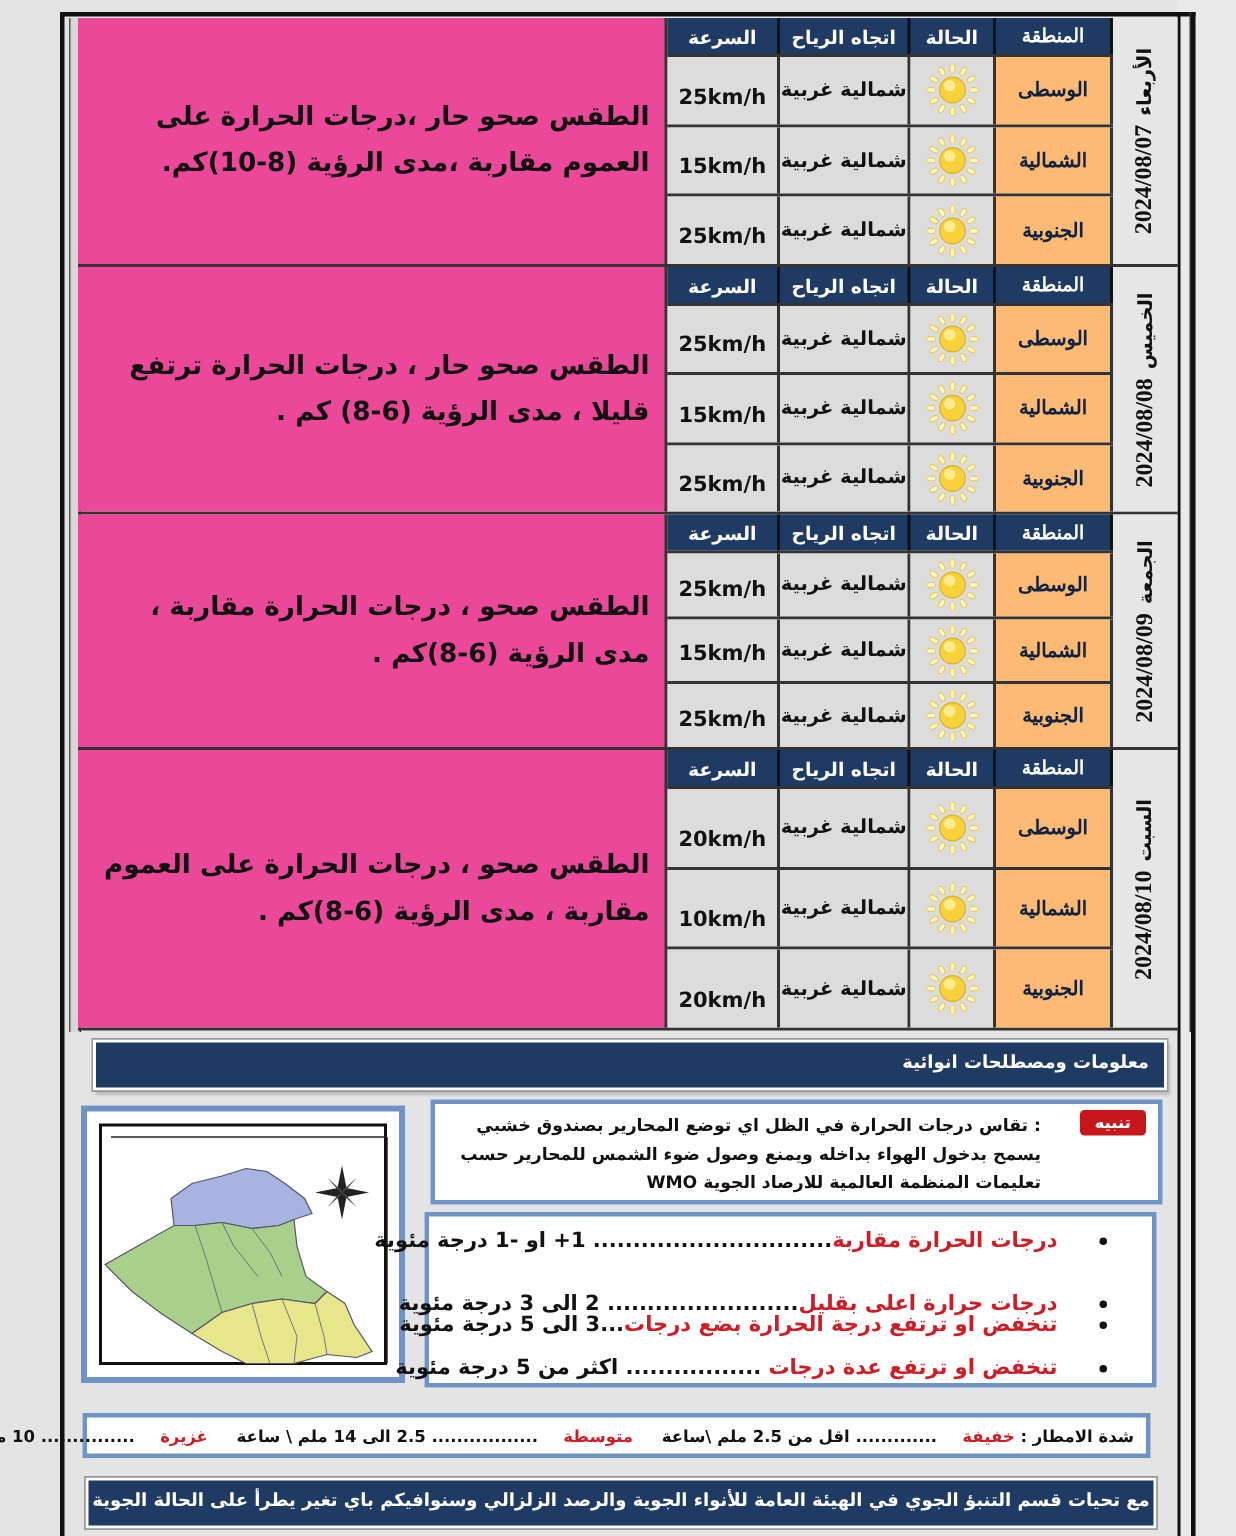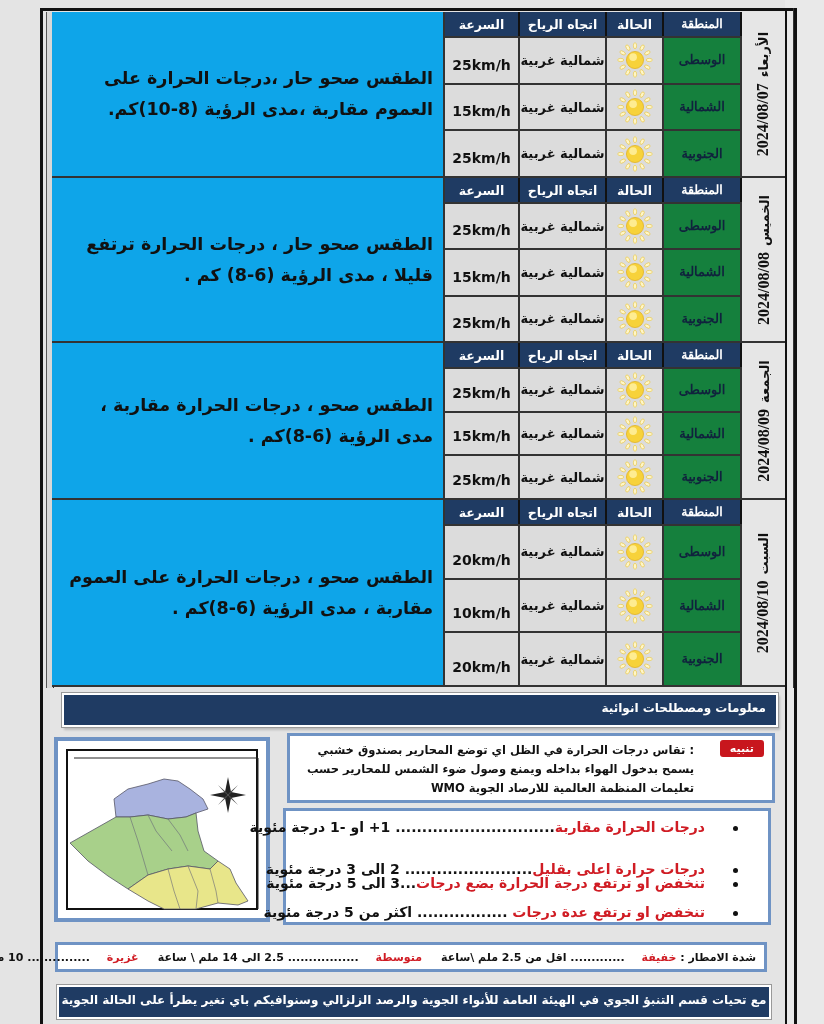--- a/index.html
+++ b/index.html
@@ -6,33 +6,33 @@
   body { width:824px; height:1024px; background:#e4e4e4; position:relative; overflow:hidden;
          font-family:"DejaVu Sans", "Liberation Sans", sans-serif; }
   .page-edge { position:absolute; left:785px; top:0; width:39px; height:1024px; background:#e9e9e9; }
   .outer-frame { position:absolute; left:40px; top:8px; width:757px; height:1016px;
                  border-left:3px solid #111; border-top:3px solid #111; border-right:3px solid #111; box-sizing:border-box; }
   .inner-left { position:absolute; left:46px; top:12px; width:6px; height:676px; background:#d8d8d8; border-left:1px solid #555; border-right:1px solid #333; }
   .right-rule { position:absolute; left:785px; top:8px; width:2px; height:1016px; background:#111; }
   .right-rule2 { position:absolute; left:793px; top:8px; width:1px; height:680px; background:#333; }
 
   .day-block { position:absolute; left:52px; width:733px; box-sizing:border-box; border-bottom:2px solid #333; }
-  .desc-cell { position:absolute; left:0; top:0; width:393px; height:100%; background:#0ea5e9; border-right:2px solid #333; box-sizing:border-box;
+  .desc-cell { position:absolute; left:0; top:0; width:393px; height:100%; background:#ec4899; border-right:2px solid #333; box-sizing:border-box;
                display:flex; align-items:center; padding:0 10px 0 8px; }
   .desc-text { direction:rtl; text-align:right; font-weight:bold; font-size:17.5px; line-height:31px; color:#111; width:100%; }
   .grid { position:absolute; left:393px; top:0; width:297px; height:100%; display:flex; flex-direction:column; }
   .hdr { height:24px; display:flex; background:#1f3b63; flex:none; }
   .hdr div { color:#fff; font-size:12.5px; font-weight:bold; display:flex; align-items:center; justify-content:center; border-right:2px solid #111; box-sizing:border-box; direction:rtl; }
   .row { flex:1; display:flex; border-top:2px solid #333; }
   .row div { display:flex; align-items:center; justify-content:center; border-right:2px solid #333; box-sizing:border-box; }
   .c-speed { width:75px; } .c-dir { width:87px; } .c-state { width:57px; } .c-region { width:78px;font-family:Liberation Serif, serif; }
   .v-speed { background:#dcdcdc; font-weight:bold; font-size:14px; color:#111; font-family:"DejaVu Sans", sans-serif; align-items:flex-end !important; padding-bottom:10px; }
   .v-dir { background:#dcdcdc; font-weight:bold; font-size:13px; color:#111; direction:rtl; }
   .v-state { background:#dcdcdc; }
-  .v-region { background:#15803d; font-weight:bold; font-size:13px; color:#10223d; direction:rtl; }
+  .v-region { background:#fdba74; font-weight:bold; font-size:13px; color:#10223d; direction:rtl; }
   .date-cell { position:absolute; left:690px; top:0; width:43px; height:100%; background:#e6e6e6; display:flex; align-items:center; justify-content:center; }
   .date-text { transform:rotate(-90deg); white-space:nowrap; font-family:"Liberation Serif", "DejaVu Serif", serif; font-weight:bold; font-size:16px; color:#111; direction:ltr; }
   .date-text .day { font-size:13px; font-family:"DejaVu Sans", sans-serif; margin-left:6px; }
 
   .sun { width:38px; height:38px; position:relative; }
 
   .info-bar { position:absolute; left:62px; top:693px; width:712px; height:30px; background:#1f3b63; border:2px solid #fff; outline:1px solid #999; box-shadow:2px 3px 2px #bbb; }
   .info-bar span { position:absolute; right:10px; top:6px; color:#fff; font-weight:bold; font-size:12px; direction:rtl; }
 
   .map-box { position:absolute; left:54px; top:737px; width:216px; height:185px; background:#fff; border:4px solid #6f93c4; box-sizing:border-box; }

